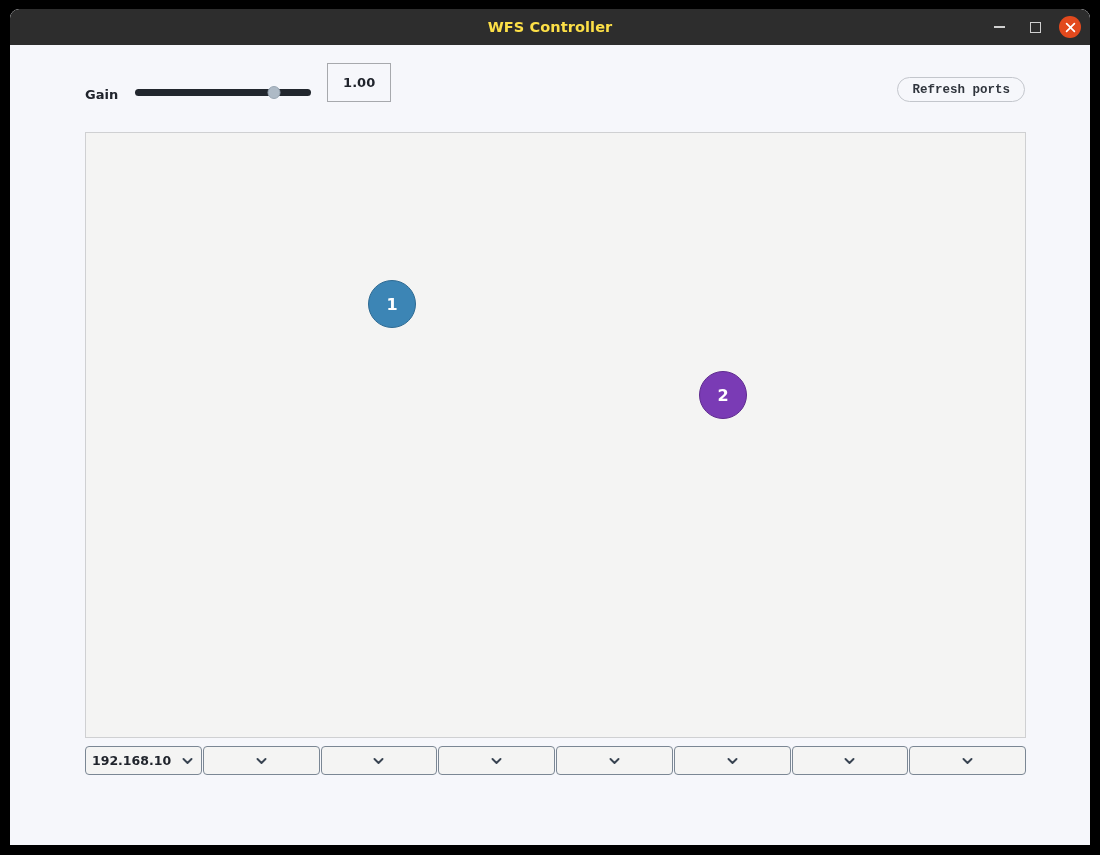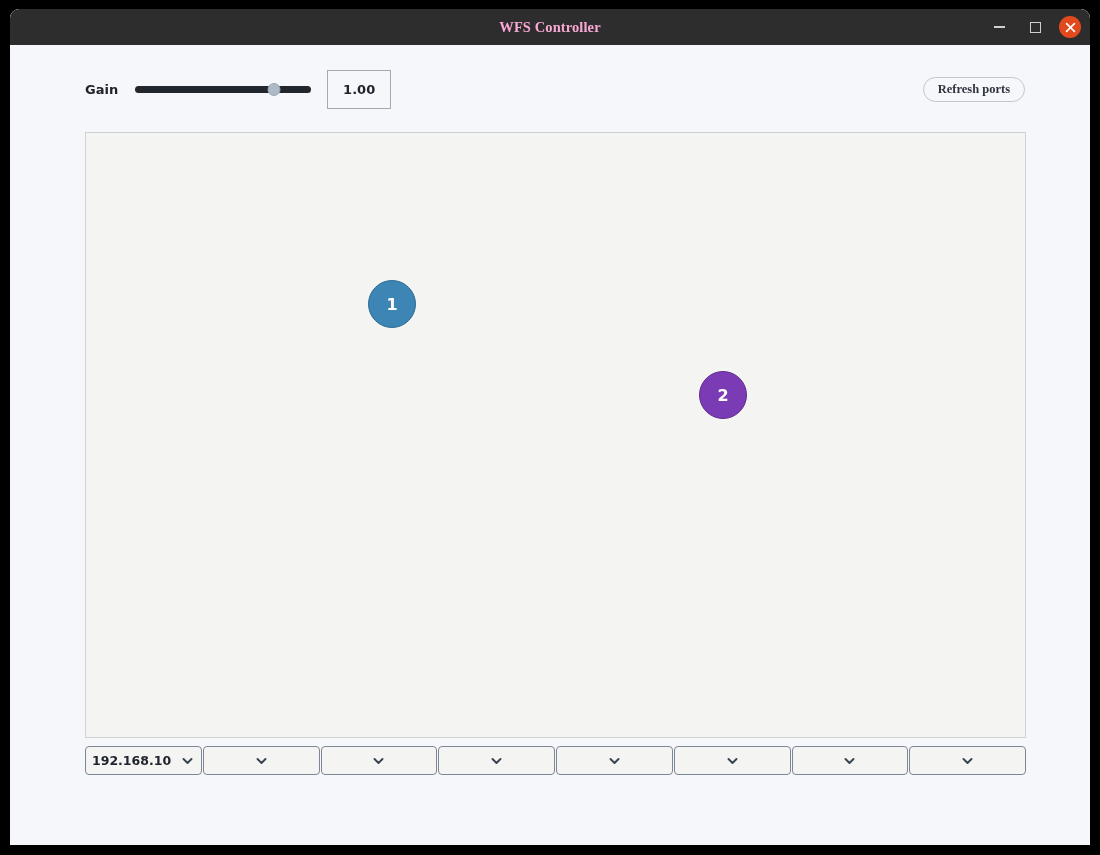--- a/index.html
+++ b/index.html
@@ -31,25 +31,24 @@
     position: relative;
     height: 36px;
     flex: 0 0 36px;
     background: #2d2d2d;
     border-radius: 9px 9px 0 0;
     display: flex;
     align-items: center;
     justify-content: center;
   }
   .titlebar-title {
-    color: #f9a8d4;
+    color: #fde047;
     font-size: 14.5px;
     font-weight: bold;
     letter-spacing: .1px;
-    font-family: Liberation Serif, serif;
   }
   .window-controls {
     position: absolute;
     right: 9px;
     top: 0;
     height: 36px;
     display: flex;
     align-items: center;
     gap: 12px;
   }
@@ -85,21 +84,21 @@
   }
 
   
   .toprow {
     position: absolute;
     left: 75px;
     top: 31px;
     width: 940px;
     height: 26px;
     display: flex;
-    align-items: center;
+    align-items: flex-end;
   }
   .gain-label {
     font-size: 13px;
     font-weight: bold;
     color: #20242c;
     margin-right: 17px;
   }
   .slider {
     position: relative;
     width: 176px;
@@ -142,21 +141,21 @@
     padding: 0 14px;
     border-radius: 13px;
     border: 1px solid #c3c6cc;
     background: #f6f7fb;
     font-size: 12.5px;
     font-weight: bold;
     color: #30353d;
     display: flex;
     align-items: center;
     justify-content: center;
-    font-family: Liberation Serif, serif;
+    font-family: Liberation Mono, monospace;
     cursor: pointer;
   }
 
   
   .canvas {
     position: absolute;
     left: 75px;
     top: 87px;
     width: 941px;
     height: 606px;

